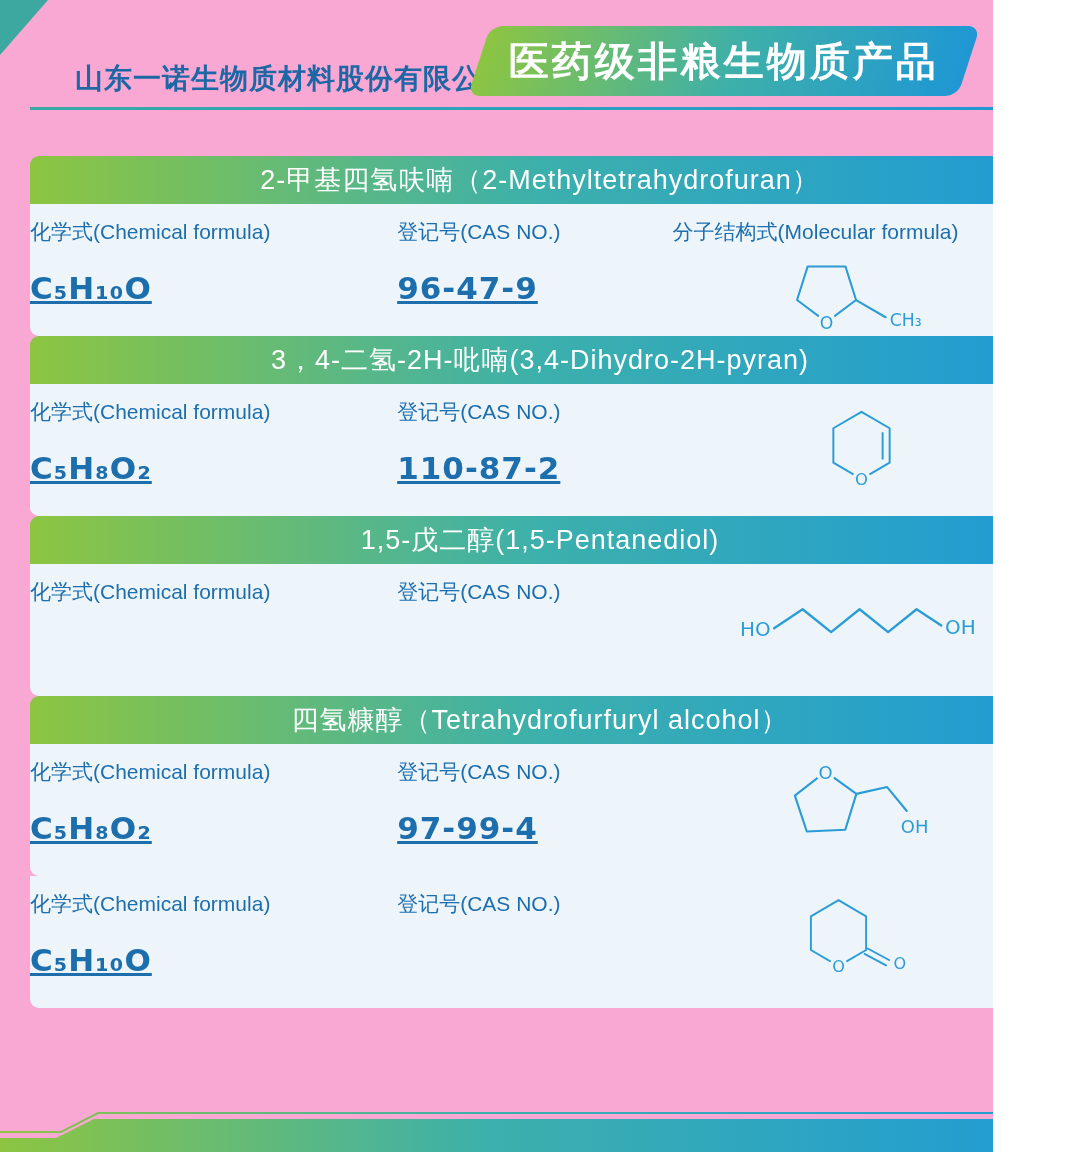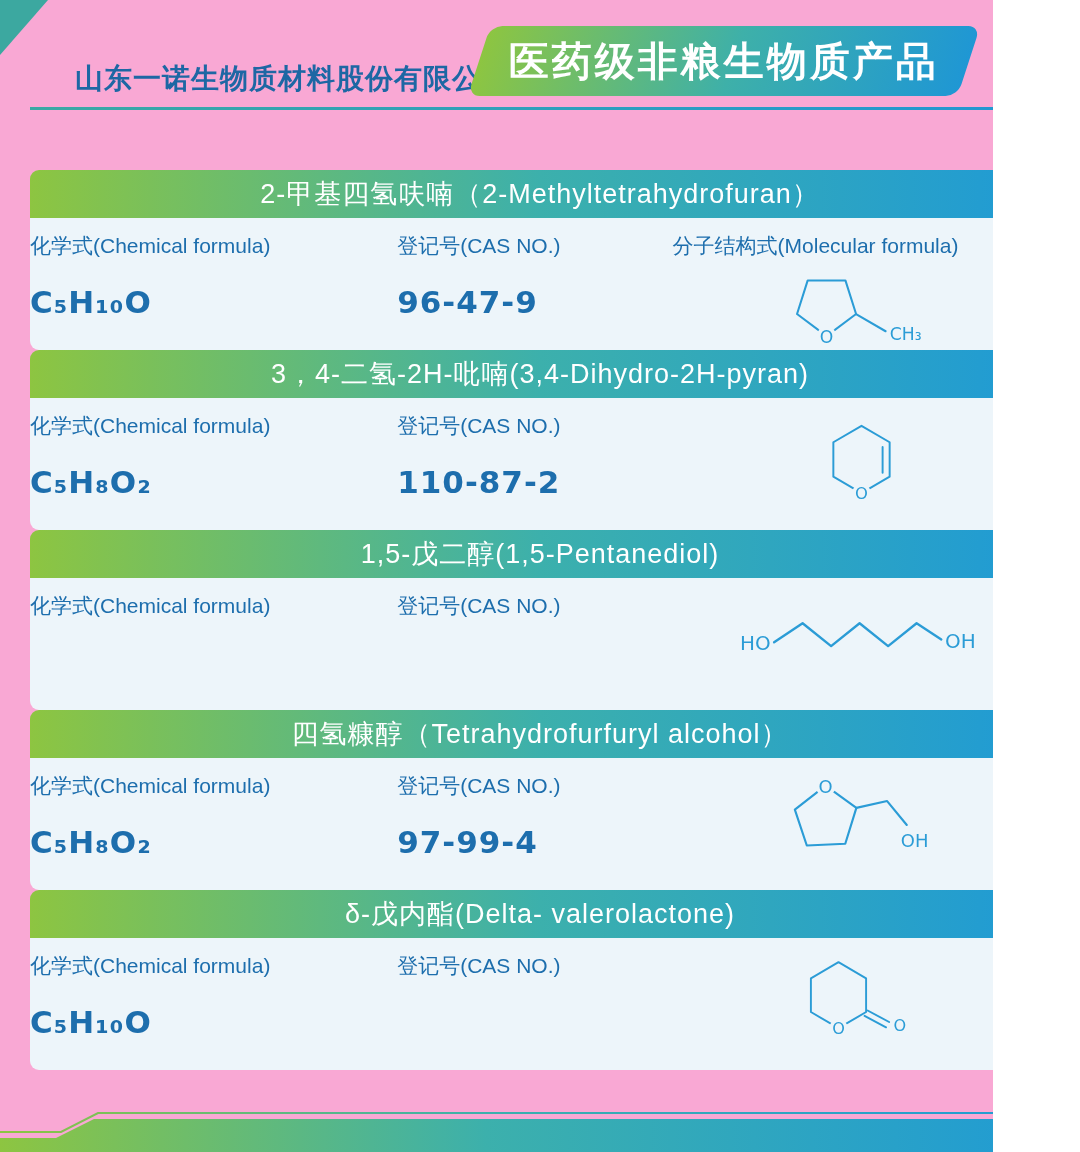--- a/index.html
+++ b/index.html
@@ -22,36 +22,36 @@
     border-radius:12px; transform:skewX(-18deg);
   }
   .banner-text {
     transform:skewX(18deg); color:#ffffff; font-size:40px; font-weight:bold;
     letter-spacing:3px; white-space:nowrap;
   }
   .divider {
     position:absolute; top:107px; left:30px; width:1020px; height:3px;
     background:linear-gradient(90deg,#3aa9a4,#2196d4);
   }
-  .cards { position:absolute; top:170px; left:30px; width:1020px; }
+  .cards { position:absolute; top:156px; left:30px; width:1020px; }
   .card { margin:0; }
   .card-header {
     height:48px; display:flex; align-items:center; justify-content:center;
     border-radius:9px 9px 0 0; color:#ffffff; font-size:27px; letter-spacing:1px;
     background:linear-gradient(90deg,#8dc541 0%,#3cb0ac 50%,#1f9ad6 100%);
   }
   .card-body {
     height:132px; background:#edf5fa; border-radius:0 0 9px 9px;
     display:grid; grid-template-columns:36% 27% 37%;
   }
   .cell { text-align:left; padding-top:14px; }
   .cell-label { font-size:21px; color:#1d6ead; }
   .cell-value {
     margin-top:24px; font-size:31px; font-weight:bold; color:#1d6ead;
-    font-family:"DejaVu Sans", sans-serif; letter-spacing:1px;
+    font-family:"DejaVu Sans", sans-serif; letter-spacing:1px;text-decoration:underline;
   }
   .struct-svg { display:block; margin:4px auto 0 auto; }
   .struct-svg.diol { margin-top:16px; }
   .struct-svg text {
     font-family:"DejaVu Sans", sans-serif; fill:#2b9cd6; font-size:21px;
   }
   .mol { stroke:#2b9cd6; stroke-width:2.5; fill:none; stroke-linecap:round; stroke-linejoin:round; }
   .atom-bg { fill:#edf5fa; stroke:none; }
   .footer-svg { position:absolute; left:0; bottom:0; }
 </style>
@@ -154,21 +154,20 @@
             <polyline class="mol" points="109,42 145,34 168,62"></polyline>
             <circle class="atom-bg" cx="73" cy="16" r="12"></circle>
             <text x="73" y="24" text-anchor="middle">O</text>
             <text x="161" y="88" text-anchor="start">OH</text>
           </svg>
         </div>
       </div>
     </div>
 
     <div class="card">
-      <div class="card-header">δ-戊内酯(Delta- valerolactone)</div>
       <div class="card-body">
         <div class="cell">
           <div class="cell-label">化学式(Chemical formula)</div>
           <div class="cell-value">C₅H₁₀O</div>
         </div>
         <div class="cell">
           <div class="cell-label">登记号(CAS NO.)</div>
         </div>
         <div class="cell">
           <svg class="struct-svg" width="161" height="86" viewBox="0 0 210 112" style="margin-top:4px;">

